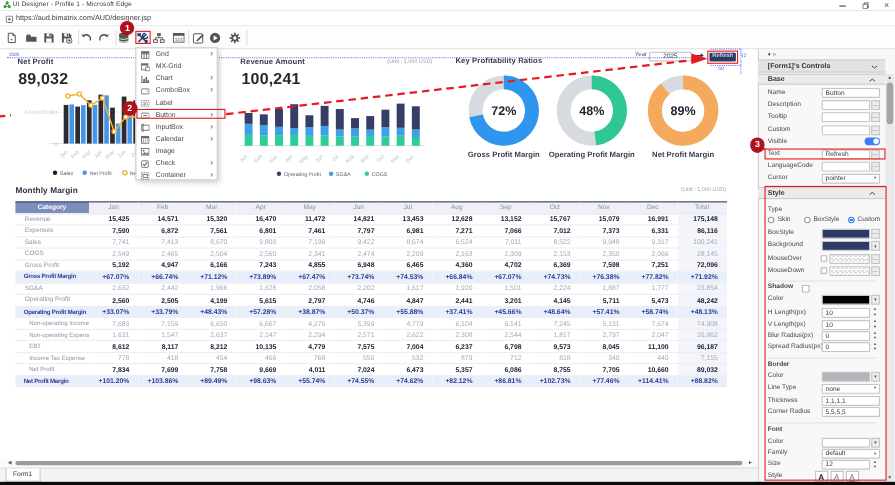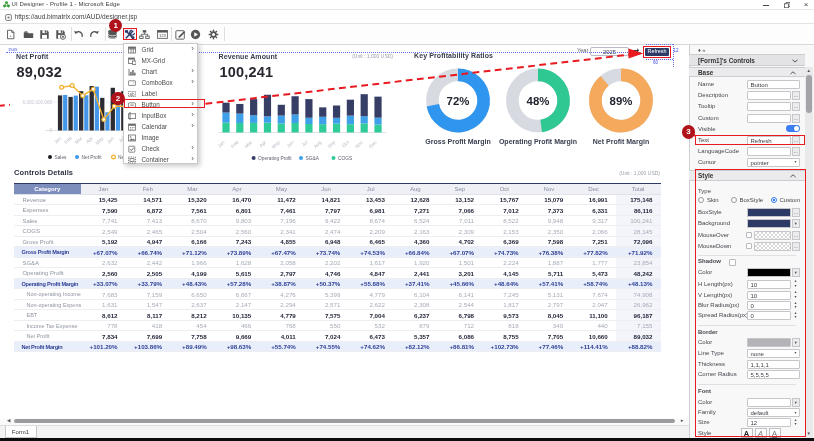--- a/index.html
+++ b/index.html
@@ -221,21 +221,21 @@
   <div class="bdot" style="left:6px;top:7px;width:634px;"></div>
   <div class="sect" style="left:16px;top:8px;">Net Profit</div>
   <div class="big" style="left:16.5px;top:19px;">89,032</div>
   <div class="sect" style="left:218.5px;top:8px;">Revenue Amount</div>
   <div class="unit" style="left:340px;top:8.6px;width:53px;text-align:right;">(Unit : 1,000 USD)</div>
   <div class="big" style="left:219.5px;top:19px;">100,241</div>
   <div class="sect" style="left:414px;top:7px;">Key Profitability Ratios</div>
   <div class="dlbl" style="left:413px;top:93.5px;">Gross Profit Margin</div>
   <div class="dlbl" style="left:493px;top:93.5px;">Operating Profit Margin</div>
   <div class="dlbl" style="left:576px;top:93.5px;">Net Profit Margin</div>
-  <div class="sect" style="left:14px;top:123.5px;font-size:7.5px;color:#2e3140;">Controls Details</div>
+  <div class="sect" style="left:14px;top:123.5px;font-size:7.5px;color:#2e3140;">Monthly Margin</div>
   <div class="unit" style="left:600px;top:125.5px;width:60px;text-align:right;">(Unit : 1,000 USD)</div>
 </div>
 <svg style="position:absolute;left:8px;top:80px;" width="186" height="86" viewBox="0 0 186 86">
       <line x1="37" y1="22" x2="178" y2="22" stroke="#ececf1" stroke-width="0.8"></line>
       <line x1="37" y1="50.5" x2="178" y2="50.5" stroke="#d9d9e0" stroke-width="0.8"></line>
       <text x="44" y="23.8" text-anchor="end" font-size="4.6" fill="#c3c6cf">6,000,000,000</text>
       <text x="44" y="52.3" text-anchor="end" font-size="4.6" fill="#c3c6cf">0</text>
       <rect x="49.90" y="15.40" width="4.3" height="35.10" fill="#2b2b31"></rect>
       <rect x="55.10" y="14.98" width="4.2" height="35.52" fill="#4496e8"></rect>
       <rect x="60.45" y="16.89" width="4.3" height="33.61" fill="#2b2b31"></rect>

